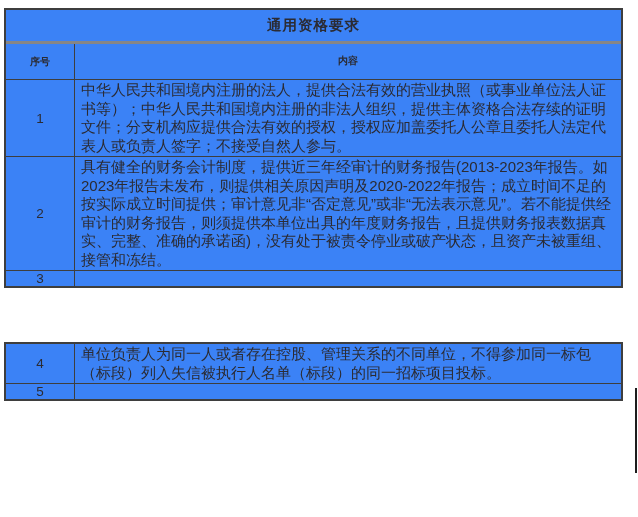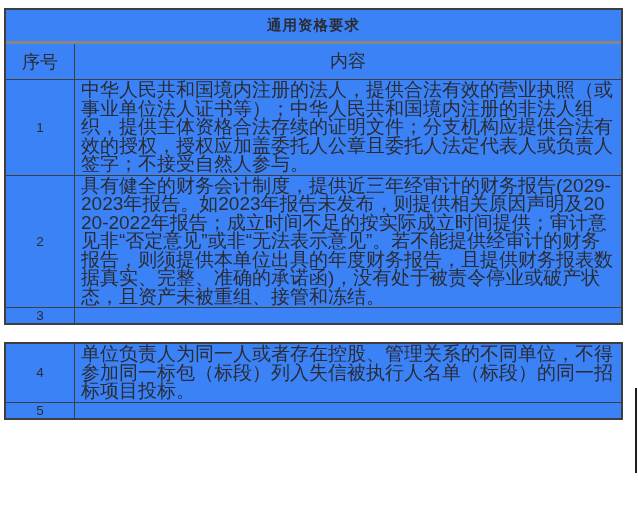--- a/index.html
+++ b/index.html
@@ -41,29 +41,29 @@
     width:69px;
     flex:0 0 69px;
     display:flex;align-items:center;justify-content:center;
     border-right:1px solid #3e3e3e;
     font-size:13.5px;
     box-sizing:border-box;
   }
   .cell-content{
     flex:1;
     padding:1px 6px;
-    font-size:19px;
+    font-size:15px;
     line-height:18.5px;
     word-break:break-all;
     white-space:pre-wrap;
     box-sizing:border-box;
   }
   .header .cell-num,.header .cell-content{
-    font-weight:normal;
-    font-size:18px;
+    font-weight:bold;
+    font-size:10px;
   }
   .header .cell-content{
     display:flex;align-items:center;justify-content:center;
     padding:12px 6px;
   }
   .header{height:35px;}
   .scroll-thumb{
     position:absolute;
     right:1px;
     top:388px;
@@ -81,21 +81,21 @@
   <div class="trow header first">
     <div class="cell-num">序号</div>
     <div class="cell-content">内容</div>
   </div>
   <div class="trow">
     <div class="cell-num">1</div>
     <div class="cell-content">中华人民共和国境内注册的法人，提供合法有效的营业执照（或事业单位法人证书等）；中华人民共和国境内注册的非法人组织，提供主体资格合法存续的证明文件；分支机构应提供合法有效的授权，授权应加盖委托人公章且委托人法定代表人或负责人签字；不接受自然人参与。</div>
   </div>
   <div class="trow">
     <div class="cell-num">2</div>
-    <div class="cell-content">具有健全的财务会计制度，提供近三年经审计的财务报告(2029-2023年报告。如2023年报告未发布，则提供相关原因声明及2020-2022年报告；成立时间不足的按实际成立时间提供；审计意见非“否定意见”或非“无法表示意见”。若不能提供经审计的财务报告，则须提供本单位出具的年度财务报告，且提供财务报表数据真实、完整、准确的承诺函)，没有处于被责令停业或破产状态，且资产未被重组、接管和冻结。</div>
+    <div class="cell-content">具有健全的财务会计制度，提供近三年经审计的财务报告(2013-2023年报告。如2023年报告未发布，则提供相关原因声明及2020-2022年报告；成立时间不足的按实际成立时间提供；审计意见非“否定意见”或非“无法表示意见”。若不能提供经审计的财务报告，则须提供本单位出具的年度财务报告，且提供财务报表数据真实、完整、准确的承诺函)，没有处于被责令停业或破产状态，且资产未被重组、接管和冻结。</div>
   </div>
   <div class="trow">
     <div class="cell-num">3</div>
   </div>
 </div>
 
 <div class="doc-table tbl2">
   <div class="trow first">
     <div class="cell-num">4</div>
     <div class="cell-content">单位负责人为同一人或者存在控股、管理关系的不同单位，不得参加同一标包（标段）列入失信被执行人名单（标段）的同一招标项目投标。</div>

